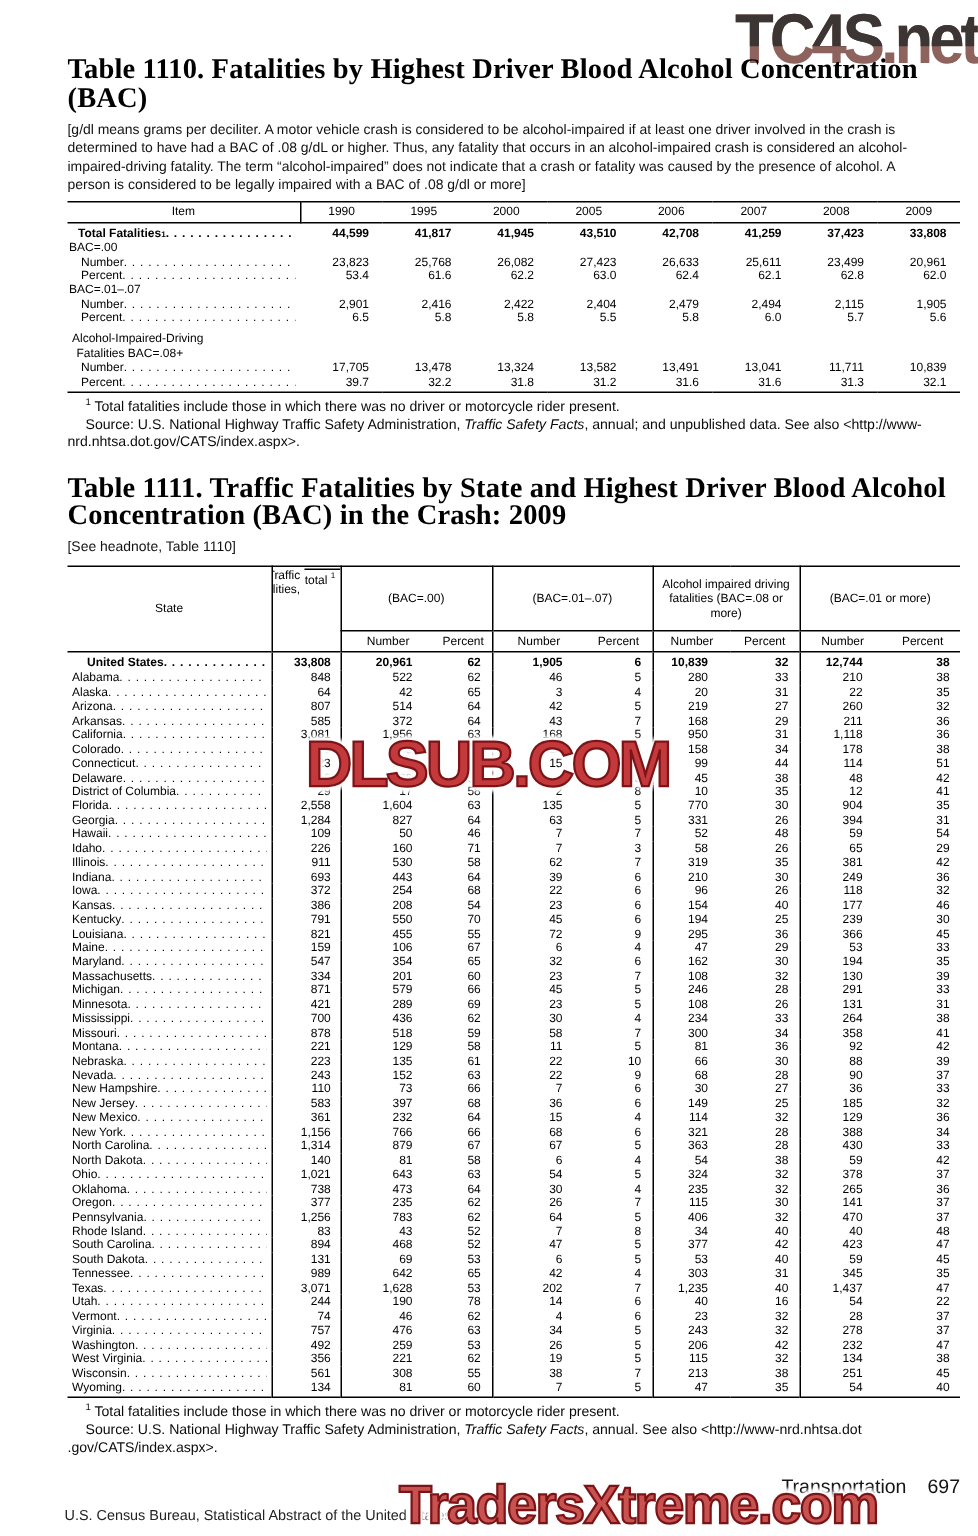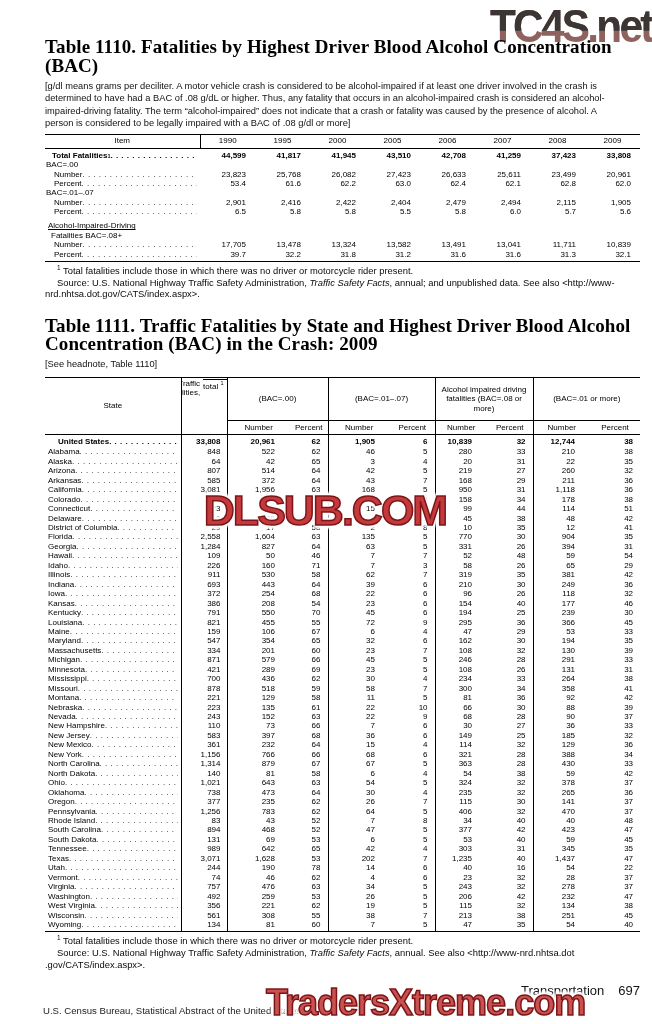--- a/index.html
+++ b/index.html
@@ -32,21 +32,21 @@
   
   #t1110{margin-top:2px;}
   #t1110 thead th{border-top:1.5px solid #000;border-bottom:1px solid #000;
                   height:13px;text-align:center;vertical-align:middle;}
   #t1110 tbody td{height:9.4px;}
   #t1110 tbody tr:first-child td{padding-top:2px;}
   #t1110 tbody tr:last-child td{padding-bottom:2px;}
   #t1110 tbody td.c-year{padding-right:9px;}
   #t1110 tbody{border-bottom:1.5px solid #000;}
   #t1110 td.lbl{padding-right:3px;}
-  tr.space td{padding-top:4.5px;text-decoration:underline;}
+  tr.space td{padding-top:4.5px;}
   .ind0{padding-left:1px;} .ind1{padding-left:3px;} .ind2{padding-left:6px;}
   .ind3{padding-left:7px;} .ind4{padding-left:9px;}
 
   
   #t1111 thead th{vertical-align:middle;text-align:center;}
   #t1111 .tier1 th{border-top:1.5px solid #000;height:42px;}
   #t1111 .tier1 .gcap{font-size:8px;line-height:9.6px;white-space:normal;padding:0 3px;}
   #t1111 .tier2 th{border-top:1px solid #000;height:13px;font-size:8px;}
   #t1111 thead{border-bottom:1.5px solid #000;}
   #t1111 tbody{border-bottom:1.5px solid #000;}

